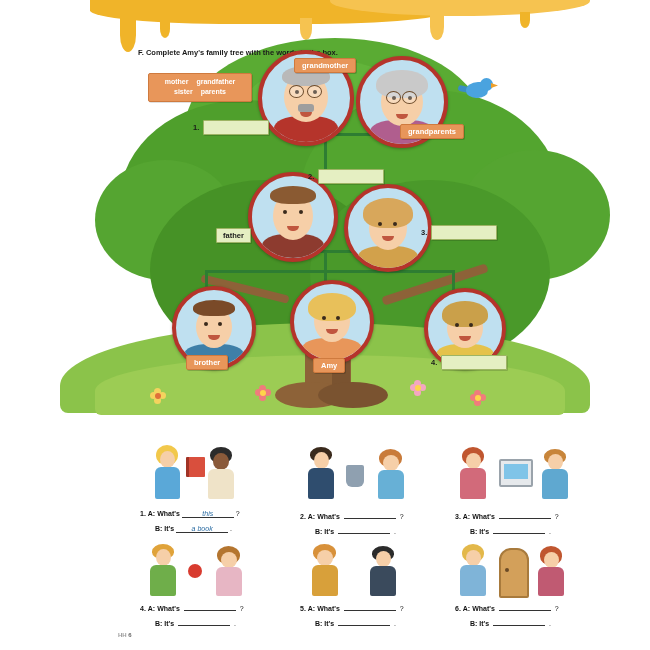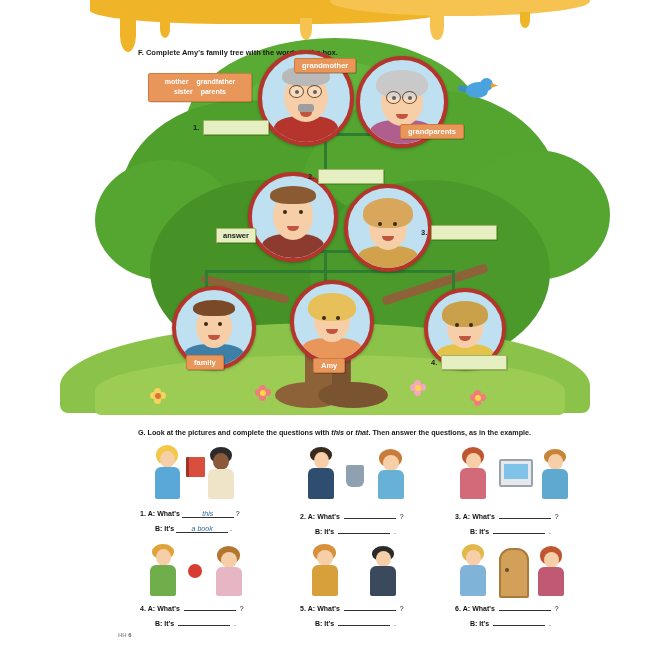--- a/index.html
+++ b/index.html
@@ -427,39 +427,36 @@
     <div class="body" style="left:8px; top:52px; width:58px; height:26px; background:#e5c24a;"></div>
     <div class="face" style="left:19px; top:16px; width:36px; height:40px;"></div>
     <div class="hair" style="left:14px; top:9px; width:46px; height:26px; background:#caa04a;"></div>
     <div class="eye" style="left:27px; top:31px;"></div>
     <div class="eye" style="left:41px; top:31px;"></div>
     <div class="mouth" style="left:31px; top:44px;"></div>
   </div>
 
   <div class="olabel" style="left:294px; top:58px;">grandmother</div>
   <div class="olabel" style="left:400px; top:124px;">grandparents</div>
-  <div class="glabel" style="left:216px; top:228px;">answer</div>
-  <div class="olabel" style="left:186px; top:355px;">family</div>
+  <div class="glabel" style="left:216px; top:228px;">father</div>
+  <div class="olabel" style="left:186px; top:355px;">brother</div>
   <div class="olabel" style="left:313px; top:358px;">Amy</div>
 
   <div class="blanknum" style="left:193px; top:123px;">1.</div>
   <div class="blankline" style="left:203px; top:120px; width:64px;"></div>
 
   <div class="blanknum" style="left:308px; top:172px;">2.</div>
   <div class="blankline" style="left:318px; top:169px; width:64px;"></div>
 
   <div class="blanknum" style="left:421px; top:228px;">3.</div>
   <div class="blankline" style="left:431px; top:225px; width:64px;"></div>
 
   <div class="blanknum" style="left:431px; top:358px;">4.</div>
   <div class="blankline" style="left:441px; top:355px; width:64px;"></div>
 
-  <div class="exG-head">
-    <span>G. Look at the pictures and complete the questions with </span><i>this</i><span> or </span><i>that</i><span>. Then answer the questions, as in the example.</span>
-  </div>
 
   <div class="gpic" style="left:140px; top:443px;">
     <div class="kid" style="left:10px; top:2px; width:34px; height:54px;">
       <div class="h" style="left:6px; top:0; width:22px; height:20px; background:#f2c84b;"></div>
       <div class="f" style="left:10px; top:6px; width:15px; height:17px;"></div>
       <div class="t" style="left:5px; top:22px; width:25px; height:32px; background:#5aa8d8;"></div>
     </div>
     <div class="obj" style="left:46px; top:14px; width:16px; height:20px; background:#d94f3d; border-radius:1px; border-left:3px solid #a03326;"></div>
     <div class="kid" style="left:64px; top:4px; width:34px; height:52px;">
       <div class="h" style="left:6px; top:0; width:22px; height:16px; background:#2b2b2b;"></div>

